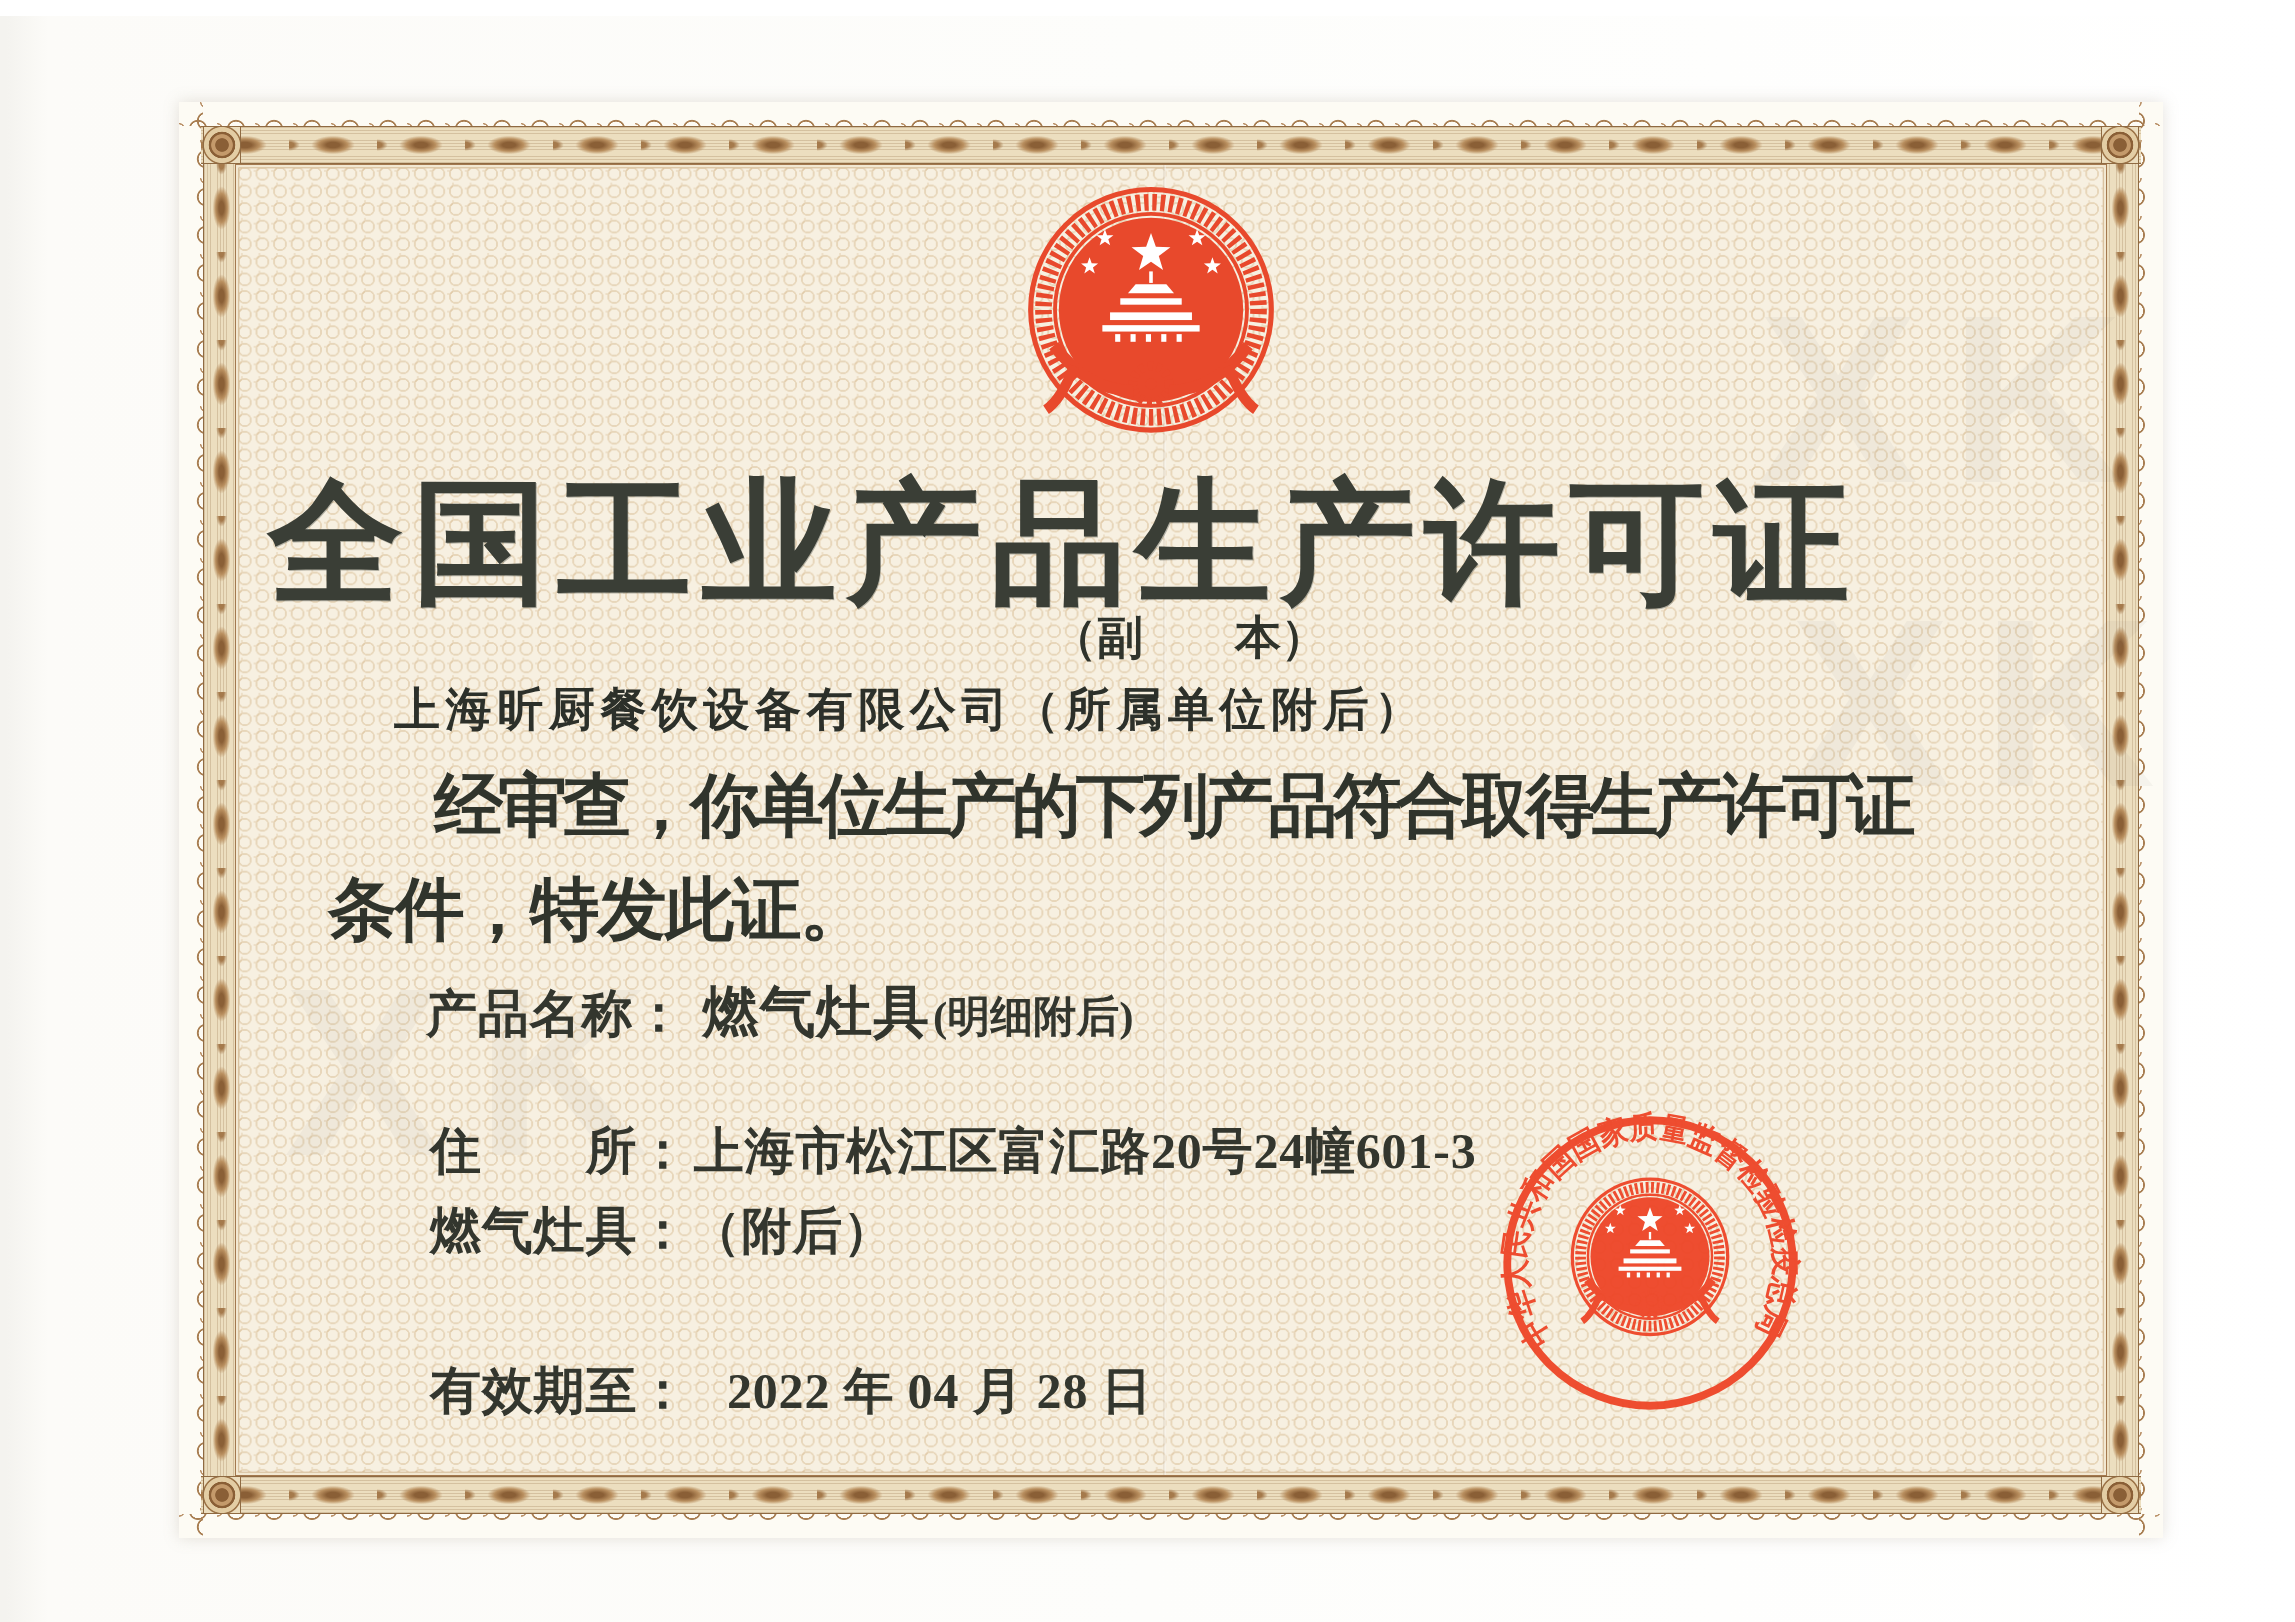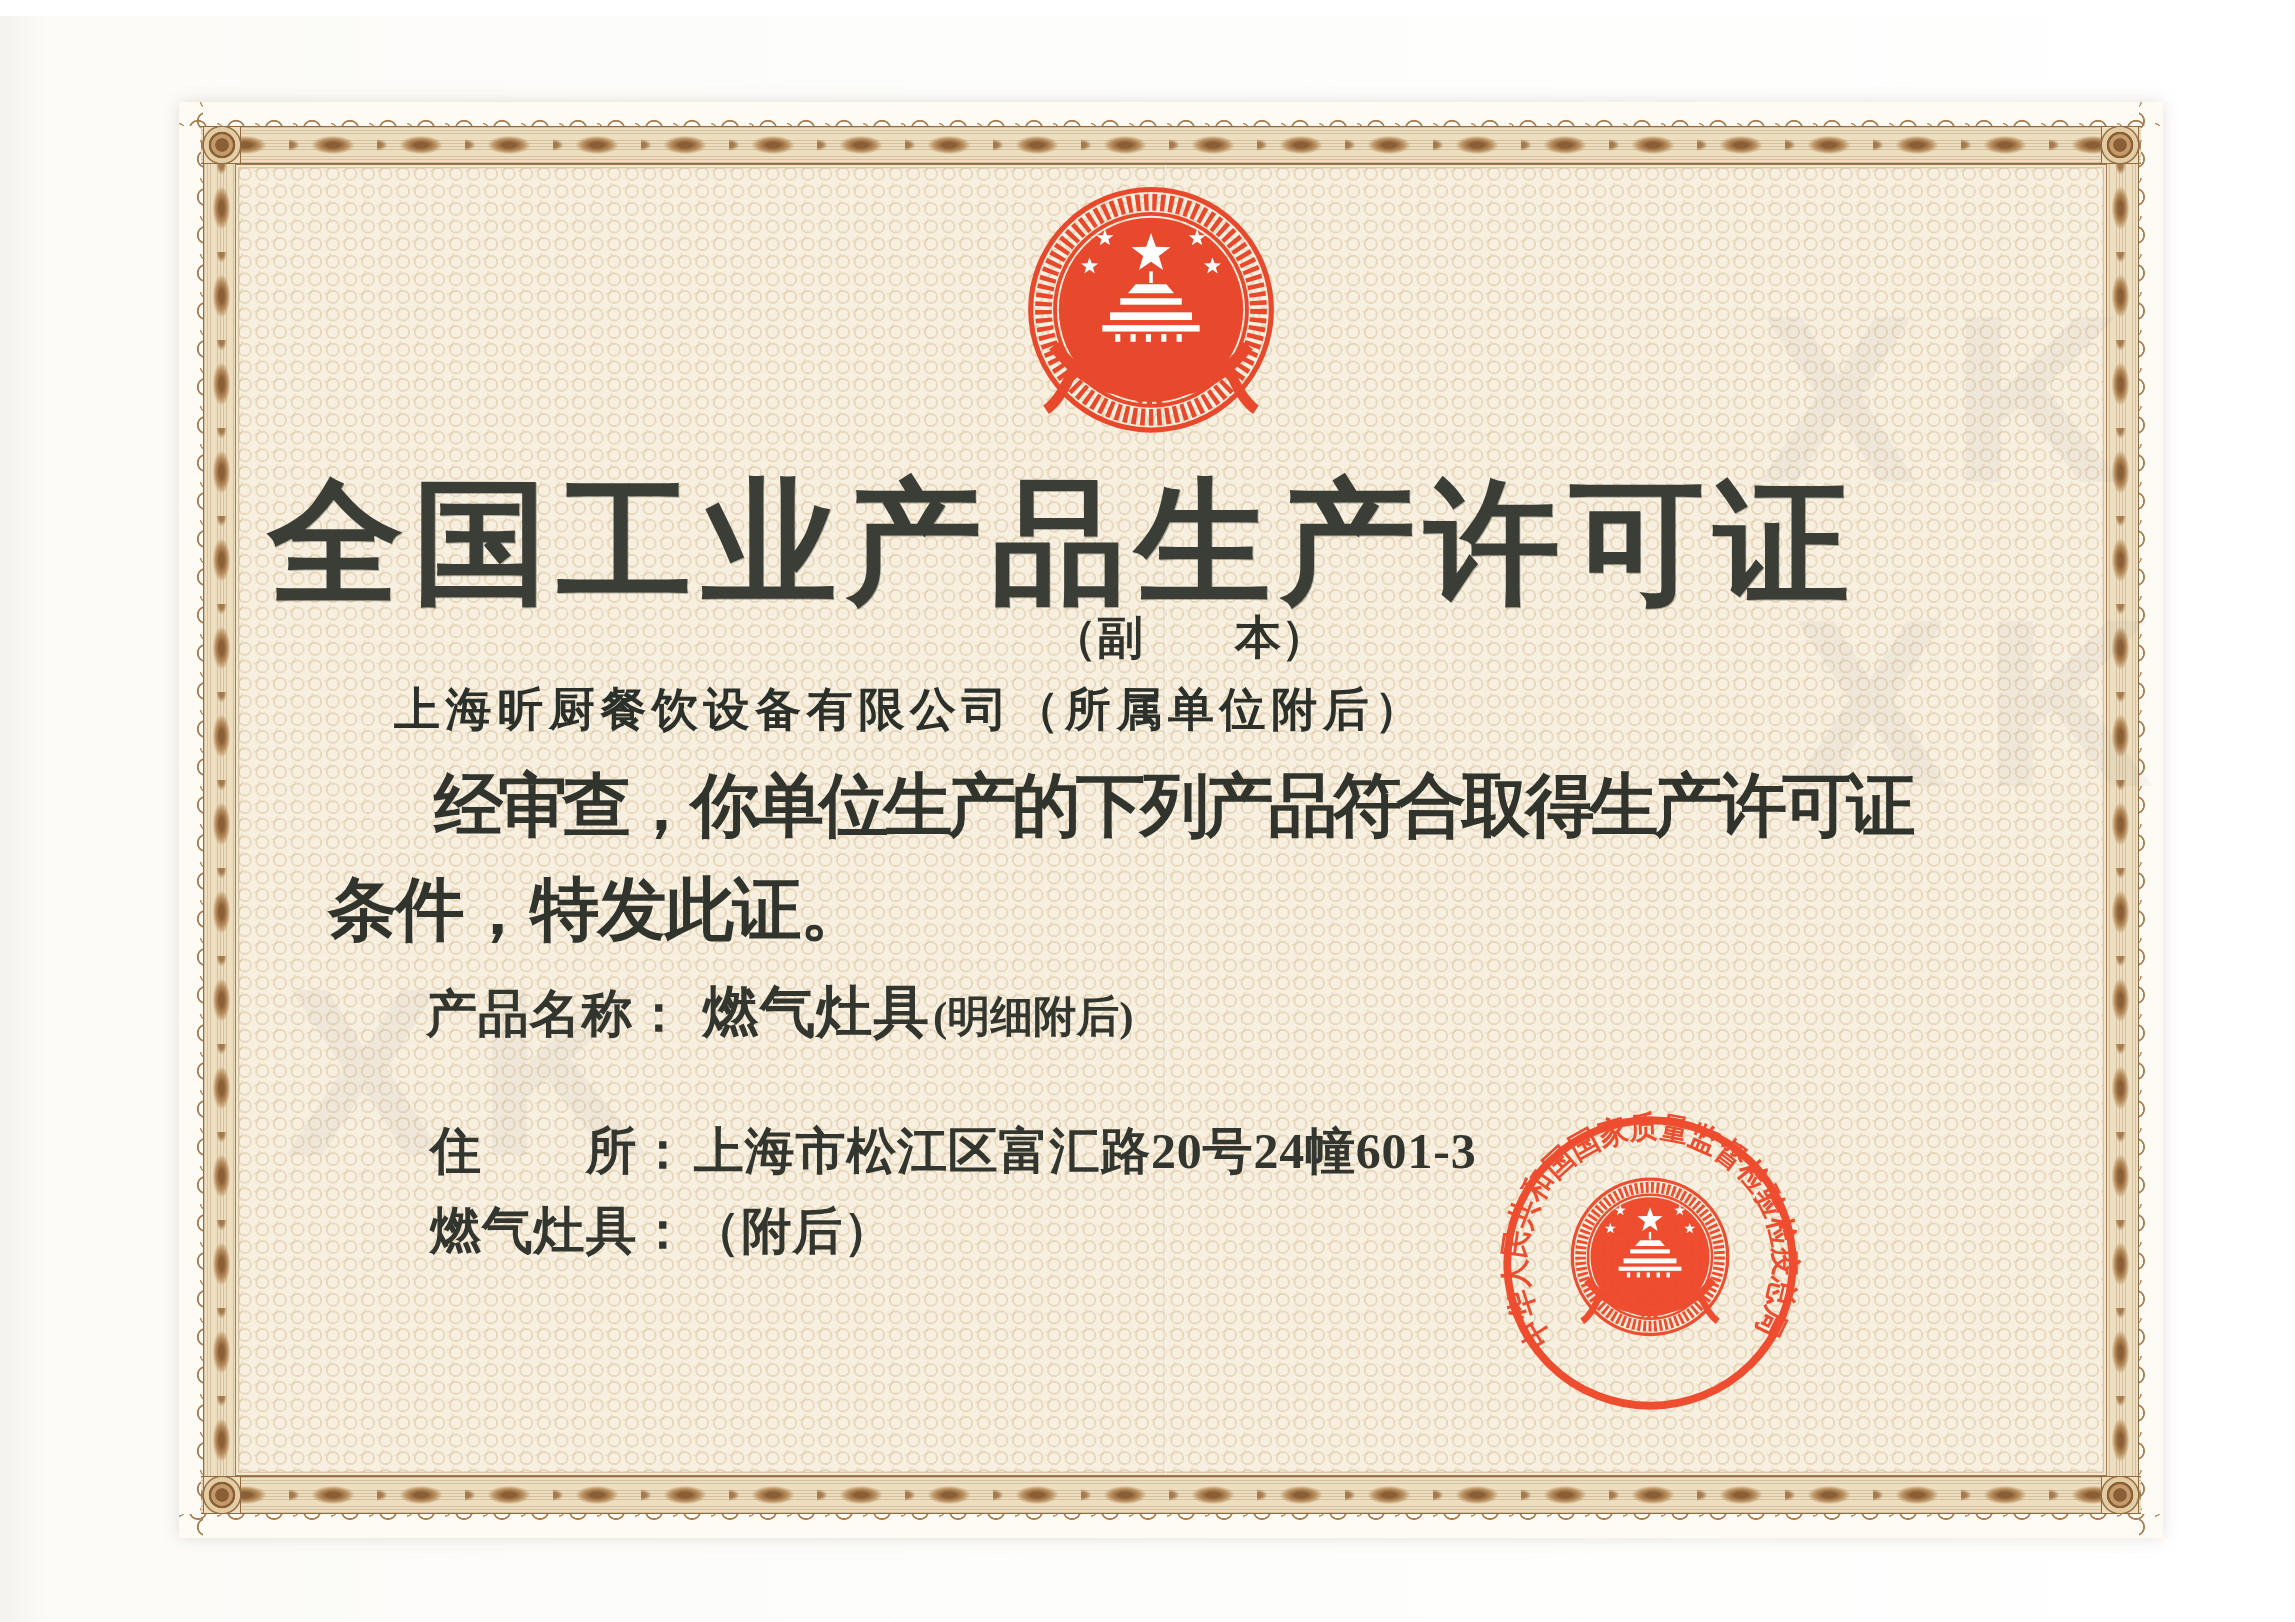--- a/index.html
+++ b/index.html
@@ -197,20 +197,24 @@
         <span class="flabel">住　　所：</span>
         <span class="fvalue">上海市松江区富汇路20号24幢601-3</span>
       </div>
 
       <div class="fieldrow row-prodaddr">
         <span class="flabel">燃气灶具：</span>
         <span class="fvalue">（附后）</span>
       </div>
 
 
+      <div class="fieldrow row-valid">
+        <span class="flabel">有效期至：</span>
+        <span class="fvalue">2022 年 04 月 28 日</span>
+      </div>
 
 
 
       <svg class="seal" viewBox="0 0 400 400">
         <circle cx="200" cy="200" r="183" fill="none" stroke="currentColor" stroke-width="10"></circle>
         <path id="sealArc" d="M 74,298 A 160,160 0 1 1 326,298" fill="none"></path>
         <text font-size="40" font-weight="bold" fill="currentColor" font-family="Liberation Serif, DejaVu Serif, serif">
           <textPath href="#sealArc" textLength="700" lengthAdjust="spacingAndGlyphs">中华人民共和国国家质量监督检验检疫总局</textPath>
         </text>
         <g>

